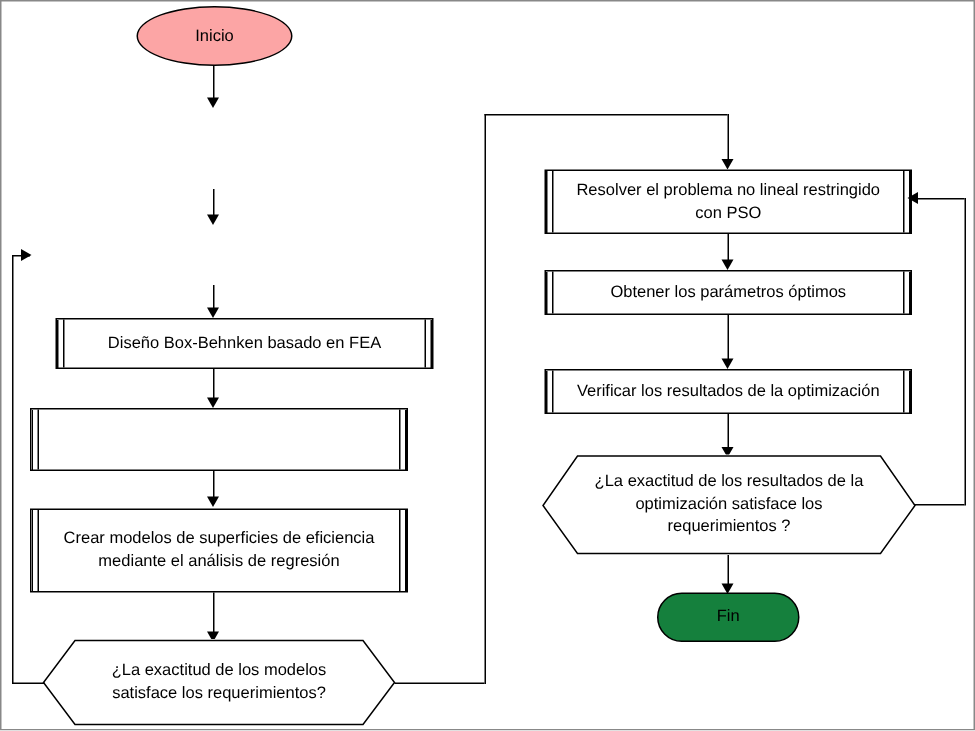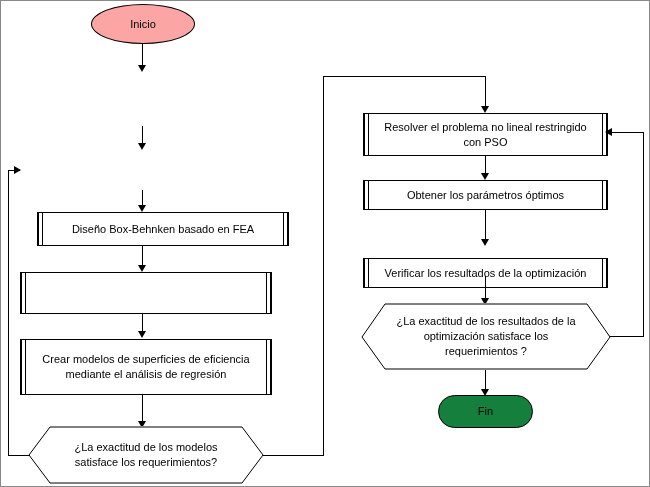--- a/index.html
+++ b/index.html
@@ -176,21 +176,21 @@
 
   <div class="node process" style="left:362px; top:179px; width:245px; height:30px;">
     <span class="inner-l"></span>
     <span class="inner-r"></span>
     <span>Obtener los parámetros óptimos</span>
   </div>
 
   <div class="line v-line" style="left:484px; top:209px; height:33px;"></div>
   <div class="arrow-down" style="left:480px; top:238px;"></div>
 
-  <div class="node process" style="left:362px; top:257px; width:245px; height:30px;">
+  <div class="node process" style="left:362px; top:245px; width:245px; height:30px;">
     <span class="inner-l"></span>
     <span class="inner-r"></span>
     <span>Verificar los resultados de la optimización</span>
   </div>
 
   <div class="line v-line" style="left:484px; top:275px; height:26px;"></div>
   <div class="arrow-down" style="left:480px; top:297px;"></div>
 
   <div class="node hexagon" style="left:360px; top:302px; width:250px; height:67px;">
     <svg viewBox="0 0 250 67" preserveAspectRatio="none">

